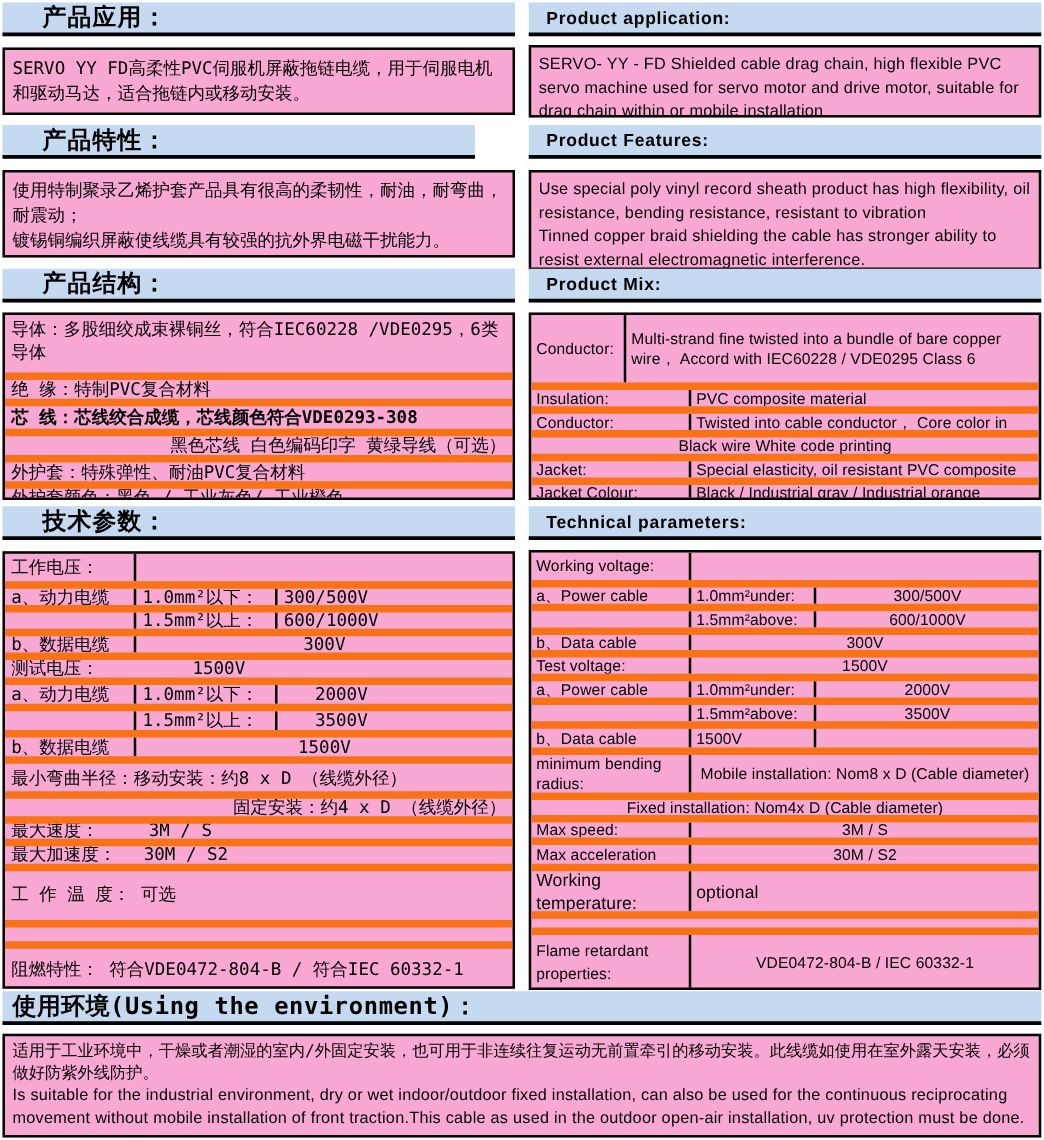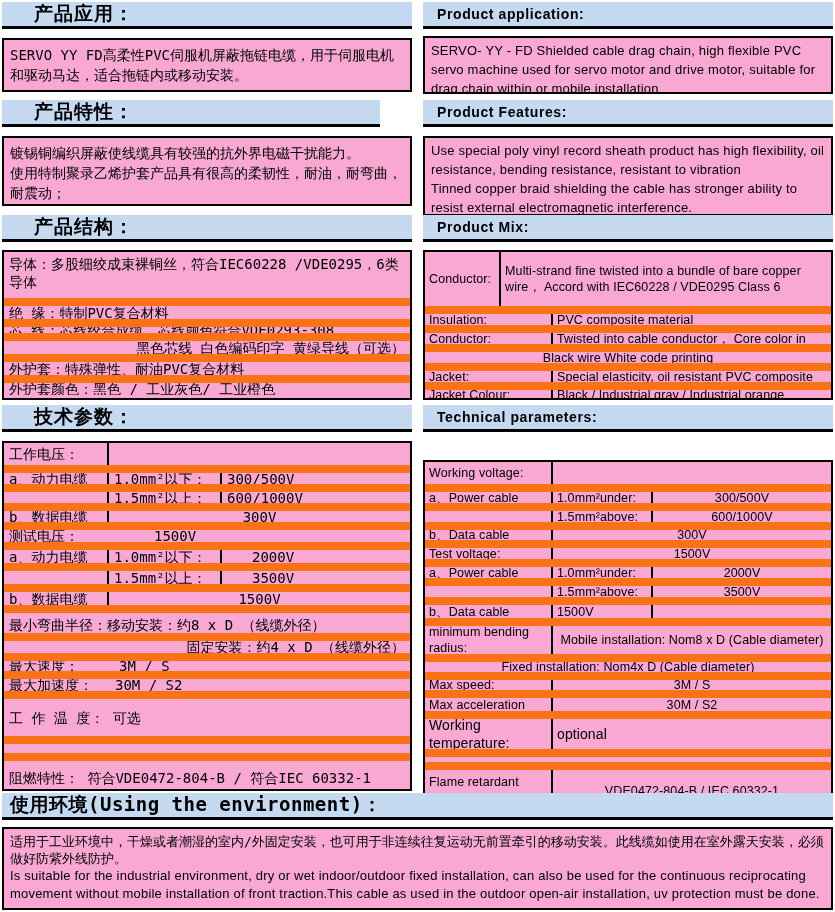--- a/index.html
+++ b/index.html
@@ -19,21 +19,21 @@
   .band.en { font-family:"Liberation Sans", sans-serif; font-size:14px; padding-left:14px; letter-spacing:0.6px; }
   .band.env { font-family:"DejaVu Sans Mono", monospace; font-size:19px; padding-left:8px; letter-spacing:0.5px; }
   
   .box {
     position:absolute; background:#f9a8d4; border:2px solid #000000; overflow:hidden;
   }
   .cn-text { font-family:"DejaVu Sans Mono", monospace; font-size:14px; line-height:20px; }
   .en-text { font-family:"Liberation Sans", sans-serif; font-size:13px; line-height:19px; letter-spacing:0.2px; }
   .pad { padding:5px 6px; }
   
-  .trow { display:flex; align-items:center; border-top:8px solid #f97316; overflow:hidden; }
+  .trow { display:flex; align-items:center; border-top:6px solid #f97316; overflow:hidden; }
   .trow:first-child { border-top:none; }
   .cell { padding:0 5px; overflow:hidden; }
   .st { align-self:stretch; display:flex; align-items:center; }
   .br { border-right:2px solid #000; }
   .grow { flex:1 1 auto; }
   .center { justify-content:center; text-align:center; }
   .right  { justify-content:flex-end; text-align:right; }
   .top { align-items:flex-start; }
   
   .lc1 { width:105px; } .lc2 { width:113px; }
@@ -55,35 +55,35 @@
     <span>产品应用：</span>
   </div>
   <div class="box cn-text pad" style="left:2px; top:38px; width:410px; height:54px;">
     <div>SERVO YY  FD高柔性PVC伺服机屏蔽拖链电缆，用于伺服电机和驱动马达，适合拖链内或移动安装。</div>
   </div>
 
   <div class="band cn" style="left:2px; top:100px; width:378px;">
     <span>产品特性：</span>
   </div>
   <div class="box cn-text pad" style="left:2px; top:136px; width:410px; height:70px;">
+    <div>使用特制聚录乙烯护套产品具有很高的柔韧性，耐油，耐弯曲，耐震动；</div>
     <div>镀锡铜编织屏蔽使线缆具有较强的抗外界电磁干扰能力。</div>
-    <div>使用特制聚录乙烯护套产品具有很高的柔韧性，耐油，耐弯曲，耐震动；</div>
   </div>
 
   <div class="band cn" style="left:2px; top:215px; width:410px;">
     <span>产品结构：</span>
   </div>
   <div class="box ltab" style="left:2px; top:250px; width:410px; height:150px;">
     <div class="trow top" style="height:46px;">
       <div class="cell grow" style="padding-top:3px;">导体：多股细绞成束裸铜丝，符合IEC60228 /VDE0295，6类导体</div>
     </div>
     <div class="trow" style="height:21px;">
       <div class="cell grow">绝 缘：特制PVC复合材料</div>
     </div>
-    <div class="trow" style="height:14px;">
+    <div class="trow" style="height:24px;font-weight:bold;">
       <div class="cell grow">芯 线：芯线绞合成缆，芯线颜色符合VDE0293-308</div>
     </div>
     <div class="trow" style="height:21px;">
       <div class="cell grow right" style="display:flex;">黑色芯线 白色编码印字 黄绿导线（可选）</div>
     </div>
     <div class="trow" style="height:21px;">
       <div class="cell grow">外护套：特殊弹性、耐油PVC复合材料</div>
     </div>
     <div class="trow" style="height:20px;">
       <div class="cell grow">外护套颜色：黑色 / 工业灰色/ 工业橙色</div>
@@ -205,21 +205,21 @@
     </div>
     <div class="trow" style="height:18px;">
       <div class="cell mixc1 br st">Jacket Colour:</div>
       <div class="cell grow st">Black / Industrial gray / Industrial  orange</div>
     </div>
   </div>
 
   <div class="band en" style="left:423px; top:405px; width:410px;">
     <span>Technical parameters:</span>
   </div>
-  <div class="box rtab" style="left:423px; top:440px; width:410px; height:352px;margin-top:20px;">
+  <div class="box rtab" style="left:423px; top:440px; width:410px; height:352px;">
     <div class="trow" style="height:22px;">
       <div class="cell rc1 br st">Working voltage:</div>
       <div class="cell grow st"></div>
     </div>
     <div class="trow" style="height:19px;">
       <div class="cell rc1 br st">a、Power cable</div>
       <div class="cell rc2 br st">1.0mm²under:</div>
       <div class="cell grow st center">300/500V</div>
     </div>
     <div class="trow" style="height:19px;">

